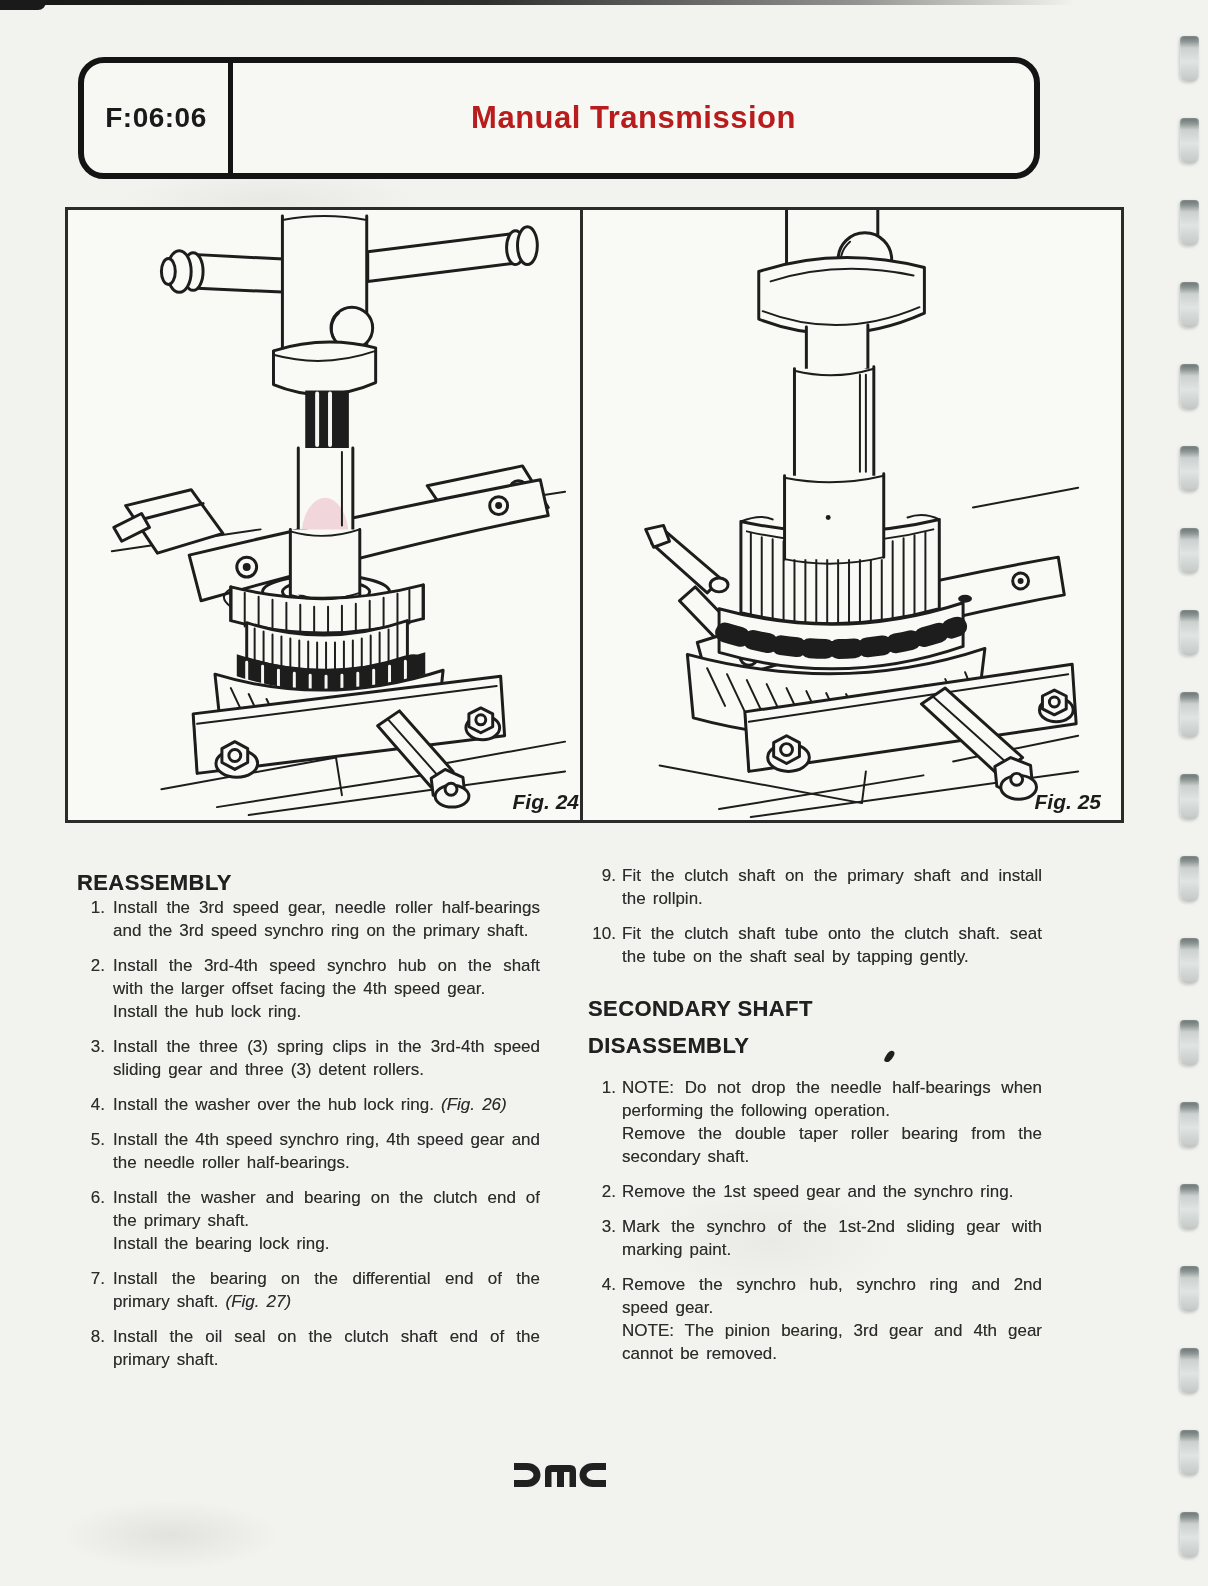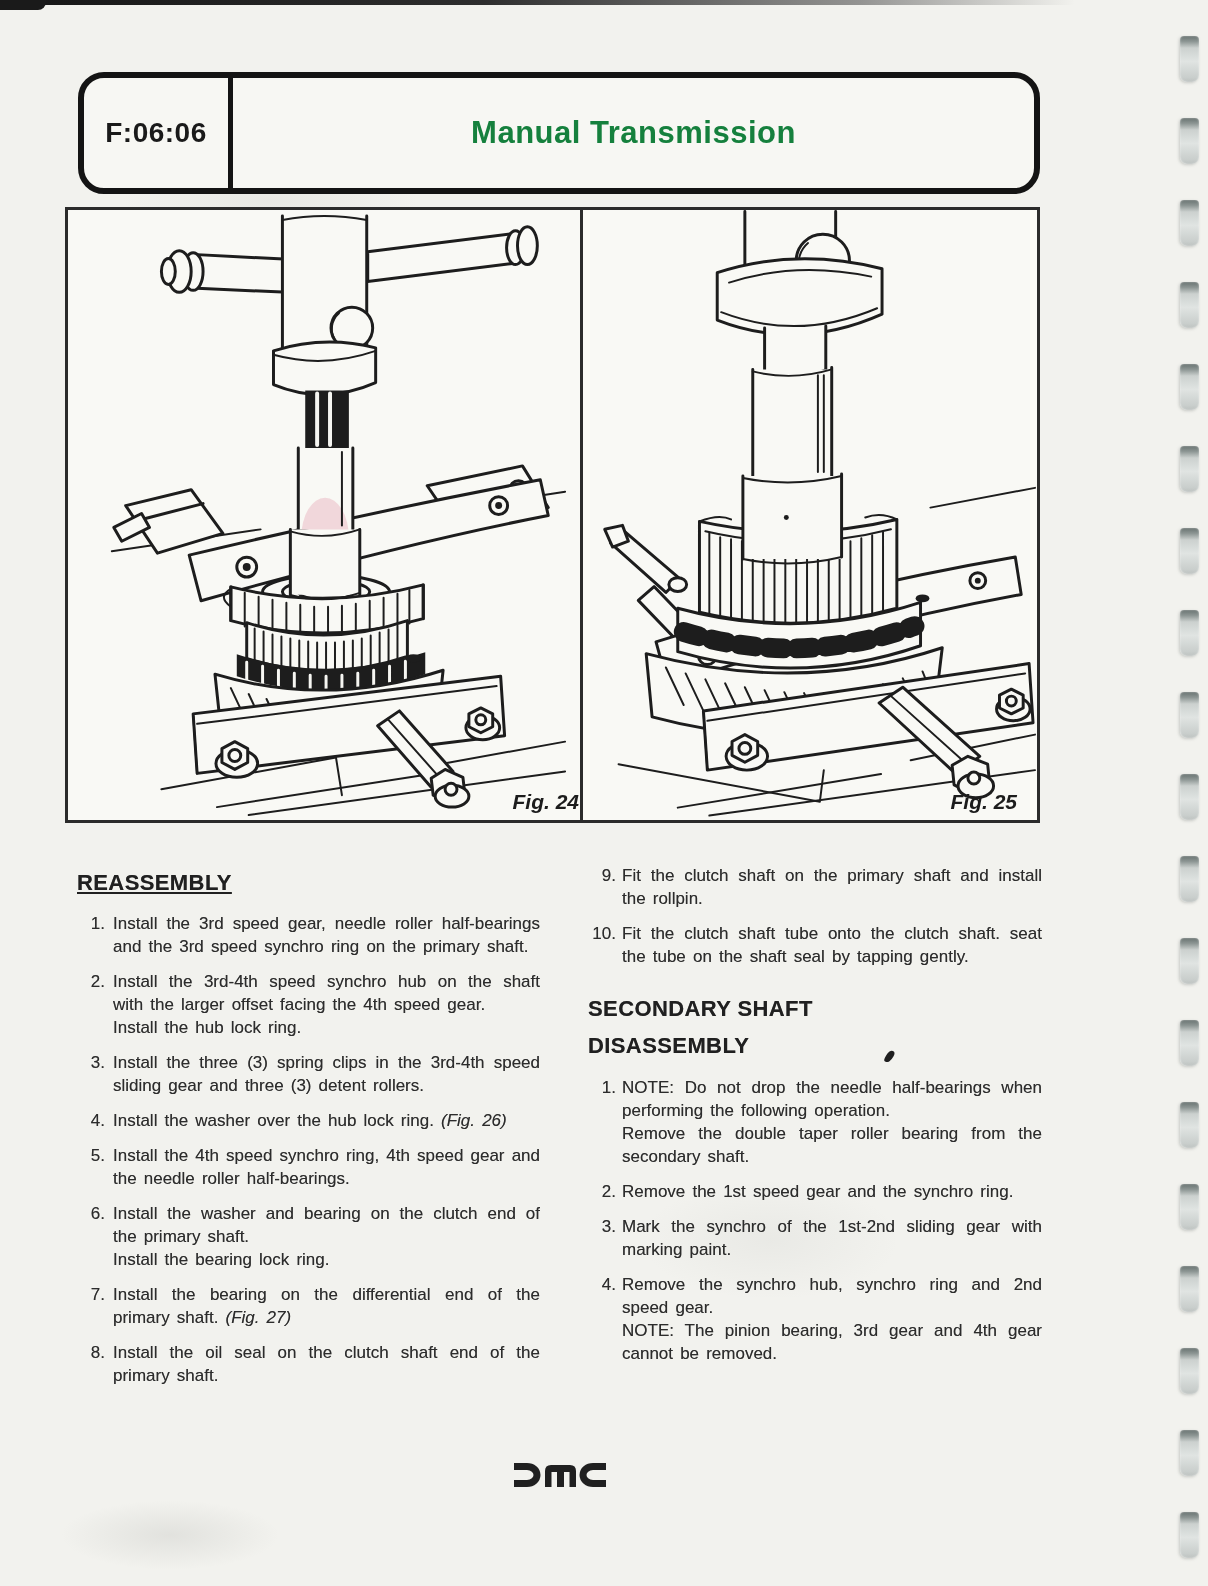--- a/index.html
+++ b/index.html
@@ -13,41 +13,41 @@
   .stain{position:absolute;border-radius:50%;pointer-events:none;}
   .stain1{left:120px;top:170px;width:300px;height:60px;background:radial-gradient(ellipse,rgba(170,172,168,.14),transparent 70%);}
   .stain2{left:640px;top:1180px;width:260px;height:120px;background:radial-gradient(ellipse,rgba(170,172,168,.12),transparent 70%);}
   .stain3{left:60px;top:1500px;width:220px;height:70px;background:radial-gradient(ellipse,rgba(150,152,148,.18),transparent 70%);}
   .scan-top{position:absolute;left:0;top:0;width:1075px;height:5px;
     background:linear-gradient(to right,#161616 0%,#2e2e2e 45%,rgba(70,70,70,.55) 80%,rgba(90,90,90,0) 100%);
     border-radius:0 0 4px 0;}
   .scan-top-notch{position:absolute;left:0;top:0;width:46px;height:10px;background:#1a1a1a;border-radius:0 0 8px 0;}
 
   
-  .header-box{position:absolute;left:78px;top:72px;width:950px;height:110px;
+  .header-box{position:absolute;left:78px;top:57px;width:950px;height:110px;
     border:6px solid #141414;border-radius:26px;background:#f7f7f3;display:flex;}
   .header-code{width:144px;border-right:5px solid #141414;display:flex;align-items:center;justify-content:center;
     font-weight:bold;font-size:28px;letter-spacing:.5px;color:#1a1a1a;}
   .header-title{flex:1;display:flex;align-items:center;justify-content:center;
-    font-weight:bold;font-size:31px;letter-spacing:.5px;color:#15803d;}
+    font-weight:bold;font-size:31px;letter-spacing:.5px;color:#b91c1c;}
 
   
   .fig{position:absolute;top:207px;margin:0;background:#f9f9f5;border:3px solid #2b2b2b;box-sizing:border-box;}
   .fig1{left:65px;width:537px;height:616px;}
-  .fig2{left:580px;width:460px;height:616px;}
+  .fig2{left:580px;width:544px;height:616px;}
   .fig svg{display:block;width:100%;height:100%;}
   .figcap{position:absolute;right:20px;bottom:6px;font-style:italic;font-weight:600;font-size:21px;color:#1c1c1c;}
 
   
   .col{position:absolute;}
   .col-left{left:77px;top:870px;width:463px;}
   .col-right{left:588px;top:864px;width:454px;}
   .h{margin:0;font-size:22px;font-weight:bold;letter-spacing:.4px;color:#202020;
     text-shadow:0 0 .5px rgba(30,30,30,.55);}
-  .col-left .h{margin-bottom:16px;text-decoration:underline;}
+  .col-left .h{}
   .h-gap1{margin-top:28px;}
   .h-gap2{margin-top:11px;}
   #list-right-bottom{margin-top:17px;}
   .list{font-size:17px;line-height:23px;}
   .li{position:relative;padding-left:36px;margin-bottom:12px;
     text-shadow:0 0 .5px rgba(40,40,40,.5);}
   .num{position:absolute;left:0;top:0;width:28px;text-align:right;}
   .para{text-align:justify;word-spacing:.14em;}
   .para i{font-style:italic;}
   .col-right .li{padding-left:34px;}

